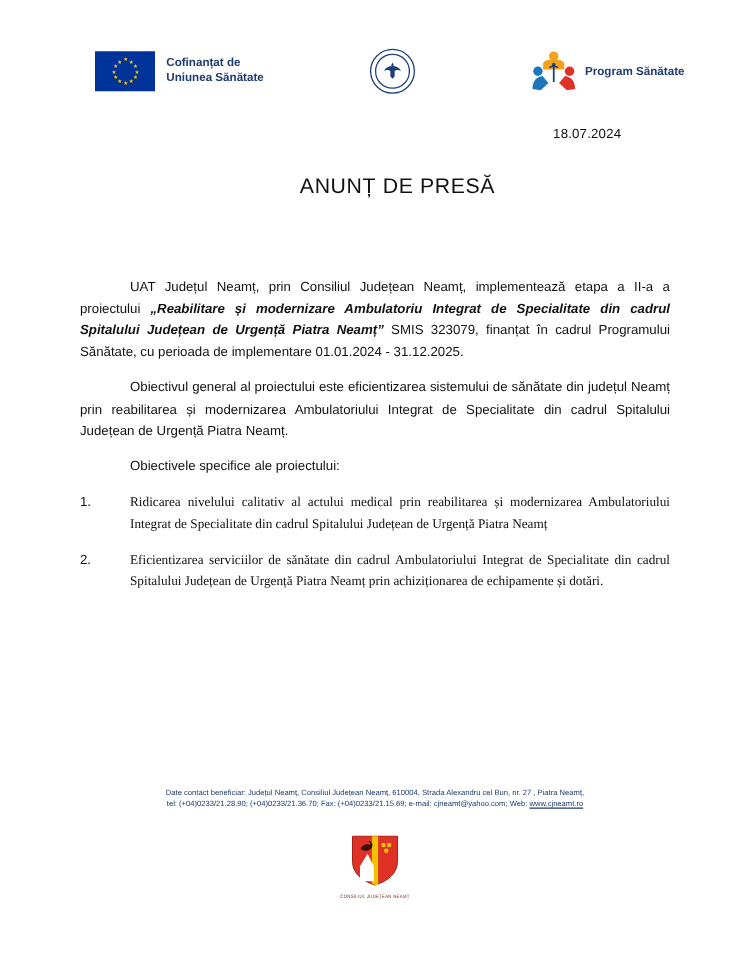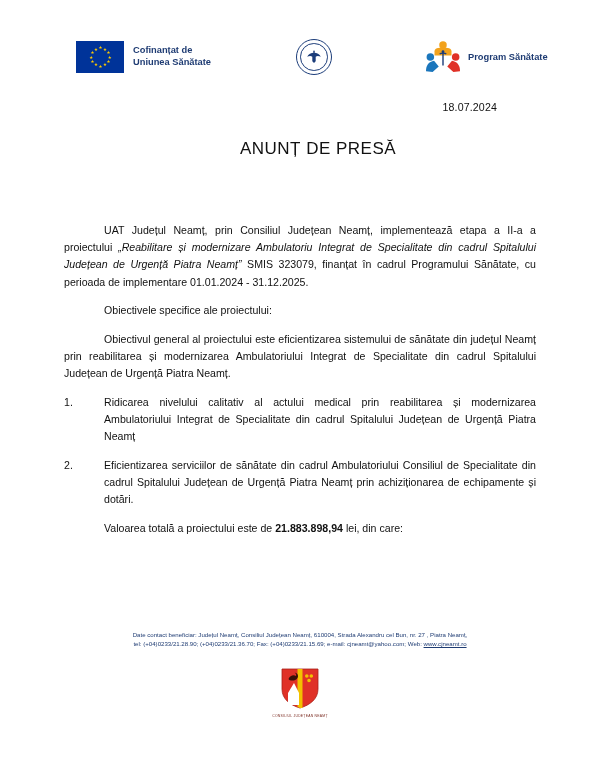--- a/index.html
+++ b/index.html
@@ -165,30 +165,31 @@
     color: #111;
   }
   .num-item .num {
     flex: none;
     width: 40px;
   }
   .num-item .num-text {
     flex: 1;
     text-align: justify;
     text-justify: inter-word;
+    font-family: Liberation Serif, serif;
   }
   .bullet-line {
     margin: 0 0 13px 0;
     padding-left: 40px;
     font-size: 10.6px;
     line-height: 17.2px;
     color: #111;
   }
   b, .b { font-weight: bold; }
-  i.bi { font-style: italic; font-weight: normal; }
+  i.bi { font-style: italic; font-weight: bold; }
   .footer-contact {
     position: absolute;
     top: 630px;
     left: 0;
     width: 600px;
     text-align: center;
     font-size: 6.1px;
     line-height: 9.2px;
     color: #1f3c73;
   }
@@ -274,35 +275,34 @@
   </div>
 
   <div class="doc-date">18.07.2024</div>
 
   <div class="doc-title">ANUNȚ DE PRESĂ</div>
 
   <div class="body-wrap">
 
     <p class="para indent"><span>UAT Județul Neamț, prin Consiliul Județean Neamț, implementează etapa a II-a a proiectului </span><i class="bi">„Reabilitare și modernizare Ambulatoriu Integrat de Specialitate din cadrul Spitalului Județean de Urgență Piatra Neamț”</i><span> SMIS 323079, finanțat în cadrul Programului Sănătate, cu perioada de implementare 01.01.2024 - 31.12.2025.</span></p>
 
+    <p class="para indent">Obiectivul general al proiectului este eficientizarea sistemului de sănătate din județul Neamț prin reabilitarea și modernizarea Ambulatoriului Integrat de Specialitate din cadrul Spitalului Județean de Urgență Piatra Neamț.</p>
+
     <p class="para indent tight">Obiectivele specifice ale proiectului:</p>
-
-    <p class="para indent">Obiectivul general al proiectului este eficientizarea sistemului de sănătate din județul Neamț prin reabilitarea și modernizarea Ambulatoriului Integrat de Specialitate din cadrul Spitalului Județean de Urgență Piatra Neamț.</p>
 
     <div class="num-item">
       <span class="num">1.</span>
       <span class="num-text">Ridicarea nivelului calitativ al actului medical prin reabilitarea și modernizarea Ambulatoriului Integrat de Specialitate din cadrul Spitalului Județean de Urgență Piatra Neamț</span>
     </div>
 
     <div class="num-item">
       <span class="num">2.</span>
-      <span class="num-text">Eficientizarea serviciilor de sănătate din cadrul Ambulatoriului Consiliul de Specialitate din cadrul Spitalului Județean de Urgență Piatra Neamț prin achiziționarea de echipamente și dotări.</span>
-    </div>
-
-    <p class="para indent tight"><span>Valoarea totală a proiectului este de </span><b>21.883.898,94</b><span> lei, din care:</span></p>
+      <span class="num-text">Eficientizarea serviciilor de sănătate din cadrul Ambulatoriului Integrat de Specialitate din cadrul Spitalului Județean de Urgență Piatra Neamț prin achiziționarea de echipamente și dotări.</span>
+    </div>
+
 
 
   </div>
 
   <div class="footer-contact">
     <div>Date contact beneficiar: Județul Neamț, Consiliul Județean Neamț, 610004, Strada Alexandru cel Bun, nr. 27 , Piatra Neamț,</div>
     <div><span>tel: (+04)0233/21.28.90; (+04)0233/21.36.70; Fax: (+04)0233/21.15.69; e-mail: cjneamt@yahoo.com; Web: </span><span class="weblink">www.cjneamt.ro</span></div>
   </div>
 
   <div class="footer-crest">

